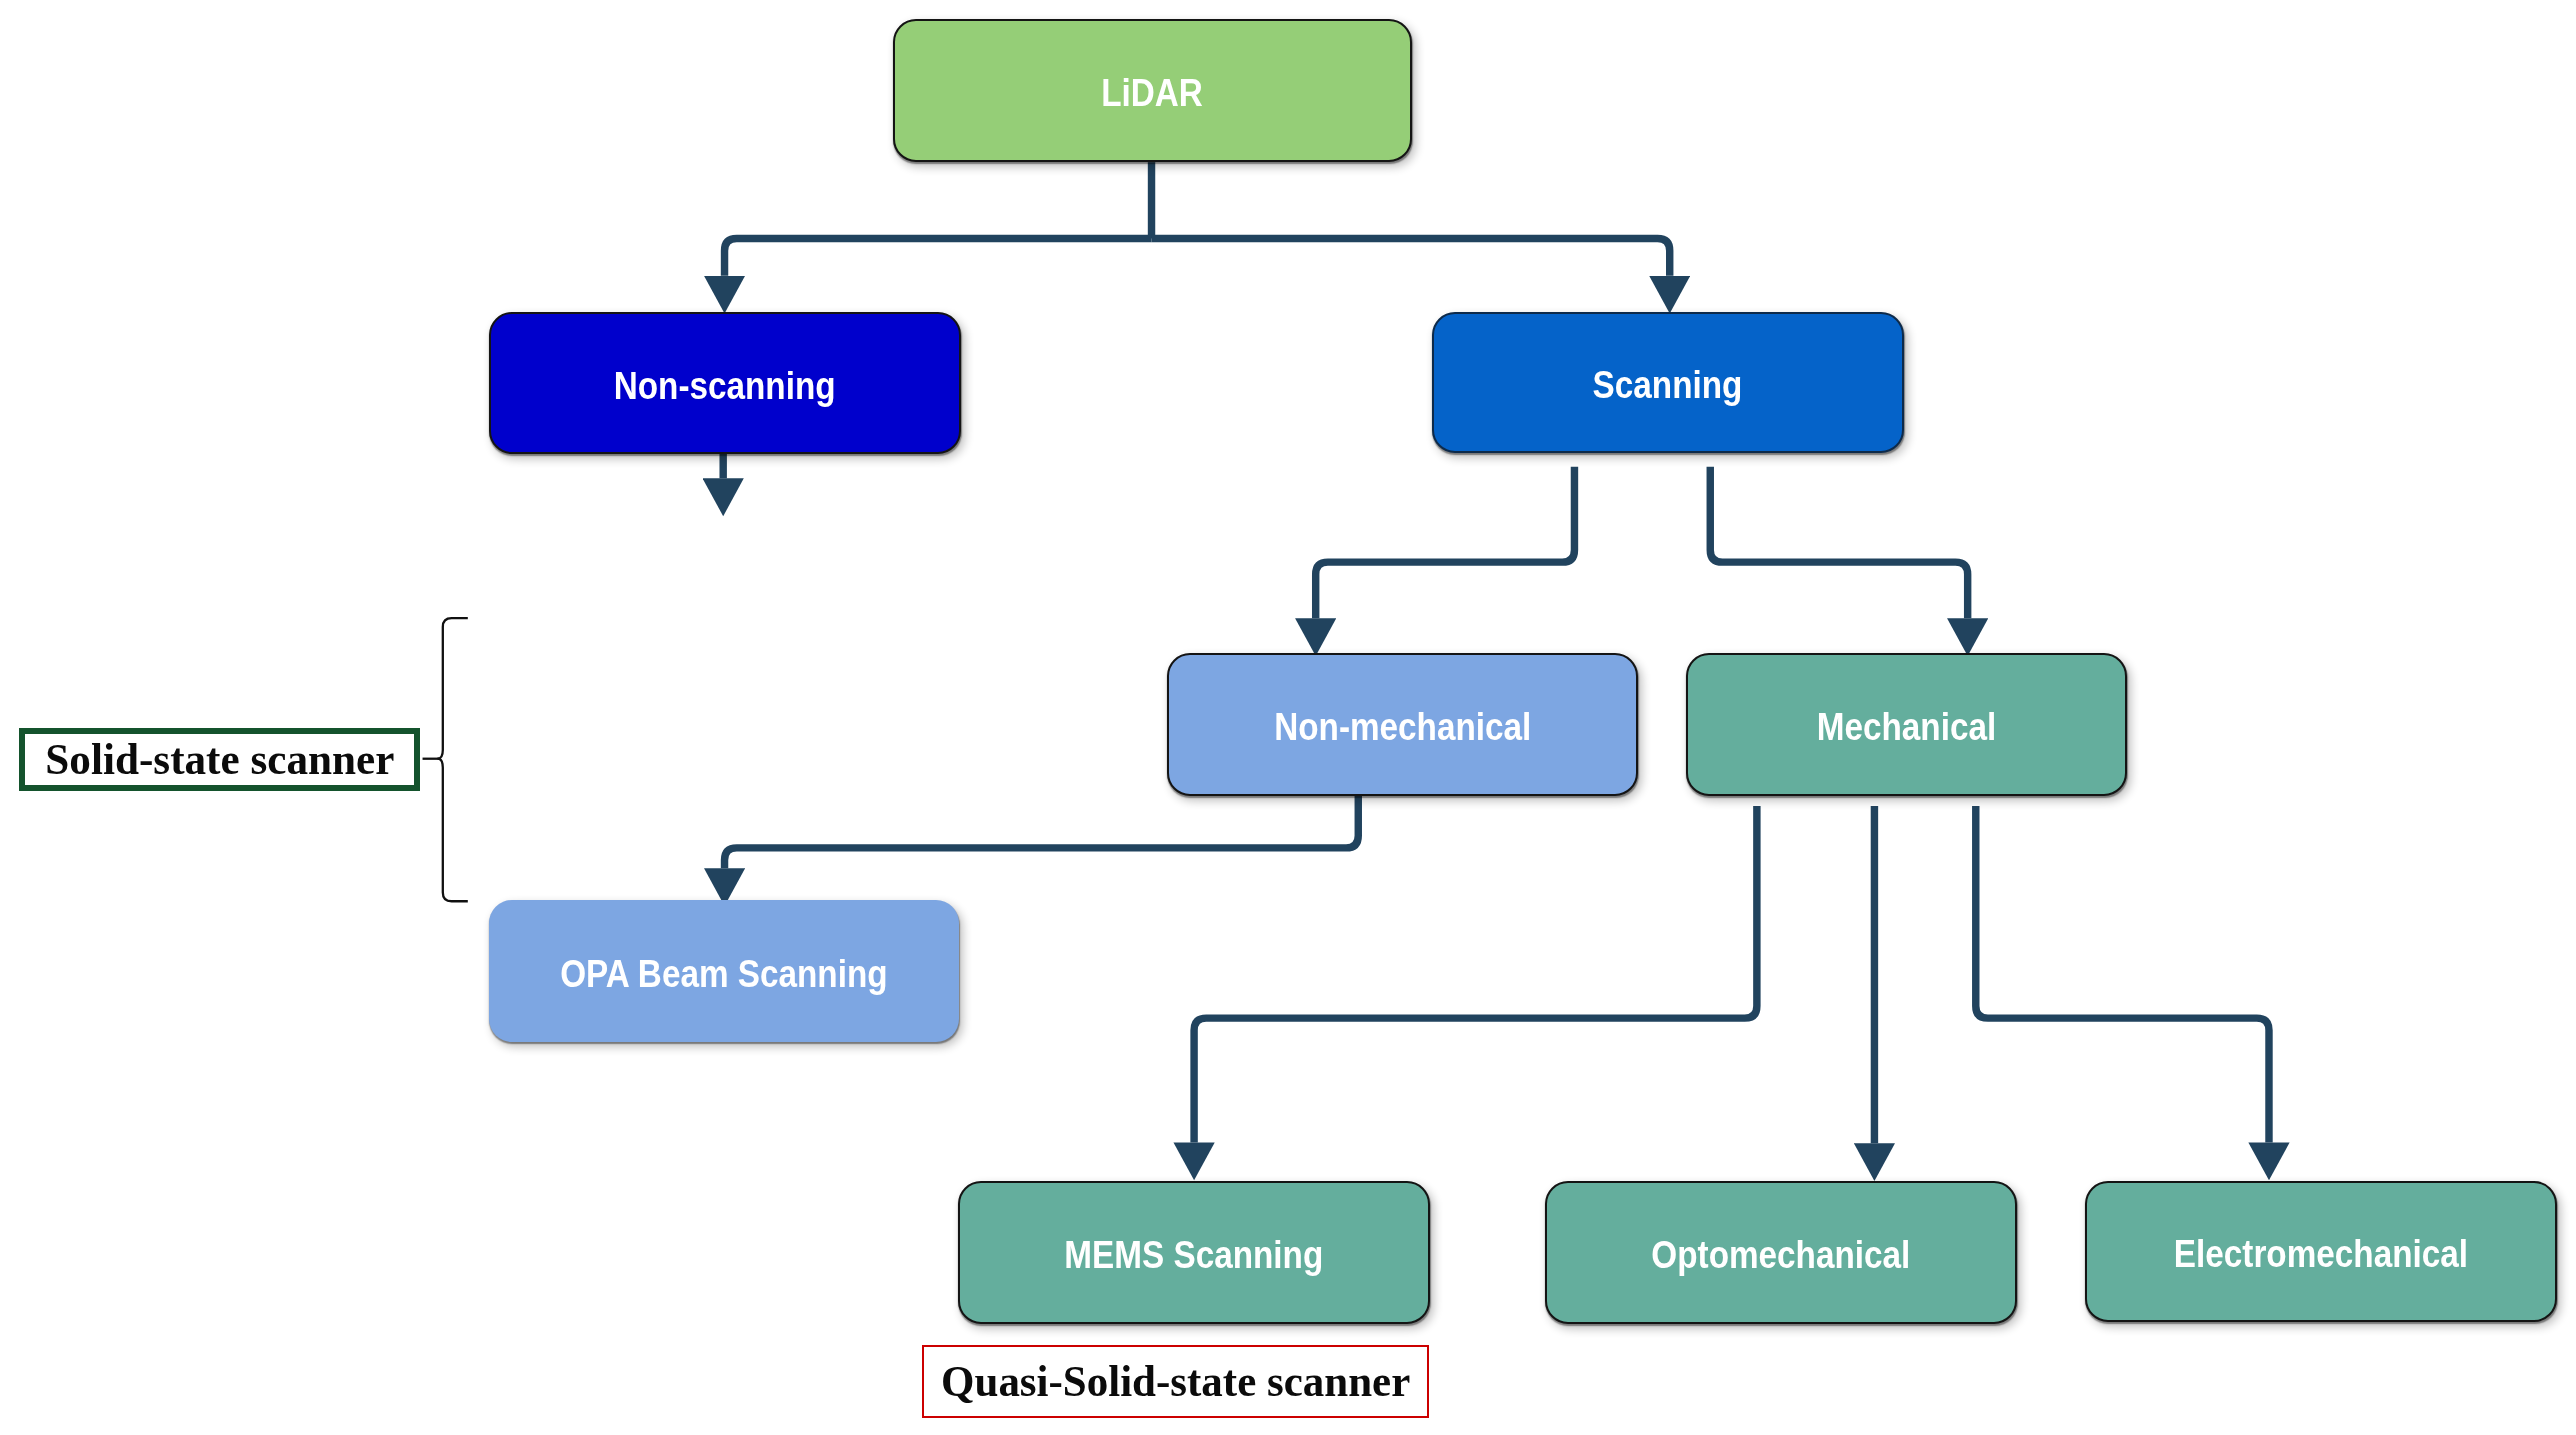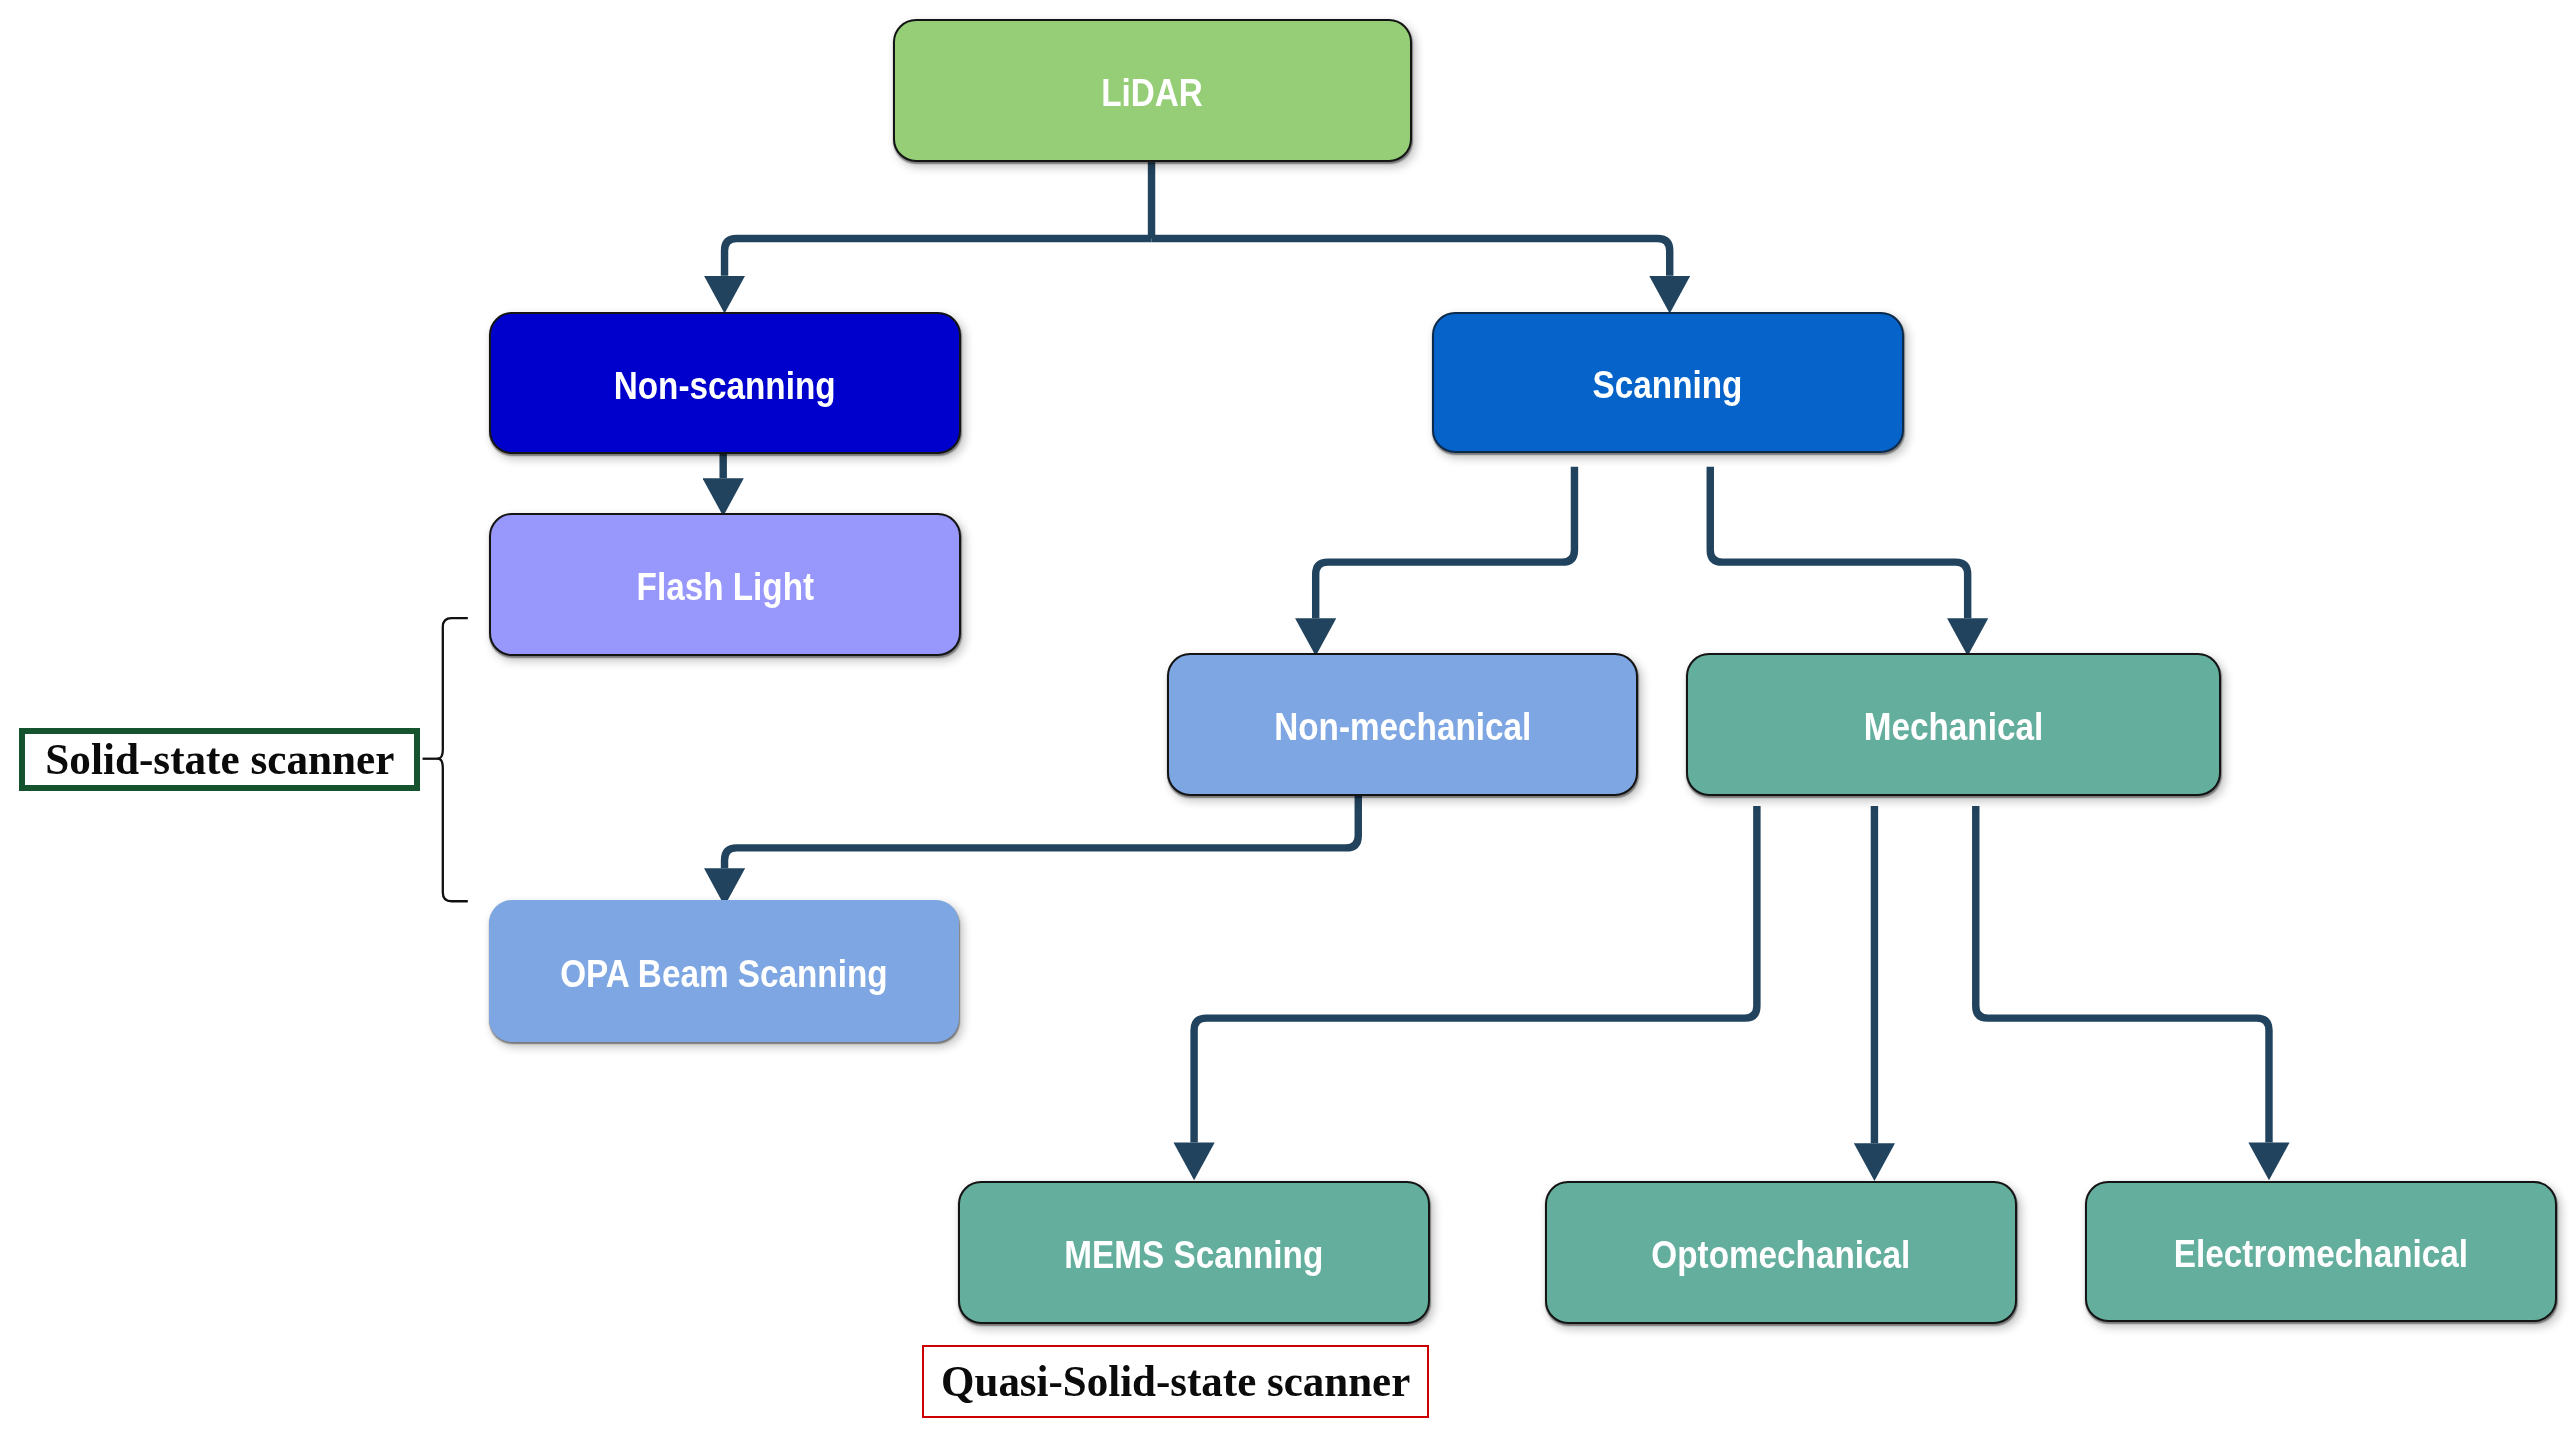--- a/index.html
+++ b/index.html
@@ -17,21 +17,21 @@
   .node .lbl{color:#ffffff;font-weight:bold;font-size:38px;line-height:1;
              white-space:nowrap;display:inline-block;position:relative;top:2.7px;
              transform:scaleX(0.876);transform-origin:center center;
              font-family:"Liberation Sans",sans-serif;}
 
   .node.n-lidar  {left:893px;top:19px;  width:519px;height:143px;background:#95CE77;}
   .node.n-nonscan{left:489px; top:312px; width:472px;height:142px;background:#0000CC;}
   .node.n-scan   {left:1432px;top:312px; width:472px;height:141px;background:#0563C9;border-color:#0d2a4a;}
   .node.n-flash  {left:489px; top:513px; width:472px;height:143px;background:#9797FC;}
   .node.n-nonmech{left:1123px;top:653px; width:471px;height:143px;background:#7DA6E2;margin-left:44px;}
-  .node.n-mech   {left:1686px;top:653px; width:535px;height:143px;background:#64AE9D;}
+  .node.n-mech   {left:1686px;top:653px; width:441px;height:143px;background:#64AE9D;}
   .node.n-opa    {left:489px; top:900px;width:470px;height:142px;background:#7DA6E2;border:none;}
   .node.n-mems   {left:958px;top:1181px;width:472px;height:143px;background:#64AE9D;}
   .node.n-opto   {left:1545px;top:1181px;width:472px;height:143px;background:#64AE9D;}
   .node.n-electro{left:2085px;top:1181px;width:472px;height:141px;background:#64AE9D;}
 
   .tag{position:absolute;box-sizing:border-box;background:#ffffff;
        display:flex;align-items:center;justify-content:center;}
   .tag .tlbl{font-family:"Liberation Serif",serif;font-weight:bold;color:#0b0b0b;
              white-space:nowrap;line-height:1;display:inline-block;}
   .tag.t-solid {left:19px; top:728px;width:401px;height:63px; border:6px solid #14532d;}
@@ -79,23 +79,20 @@
 
   <div class="node n-lidar">
     <span class="lbl">LiDAR</span>
   </div>
   <div class="node n-nonscan">
     <span class="lbl">Non-scanning</span>
   </div>
   <div class="node n-scan">
     <span class="lbl">Scanning</span>
   </div>
-  <div class="node n-flash">
-    <span class="lbl">Flash Light</span>
-  </div>
   <div class="node n-nonmech">
     <span class="lbl">Non-mechanical</span>
   </div>
   <div class="node n-mech">
     <span class="lbl">Mechanical</span>
   </div>
   <div class="node n-opa">
     <span class="lbl">OPA Beam Scanning</span>
   </div>
   <div class="node n-mems">

